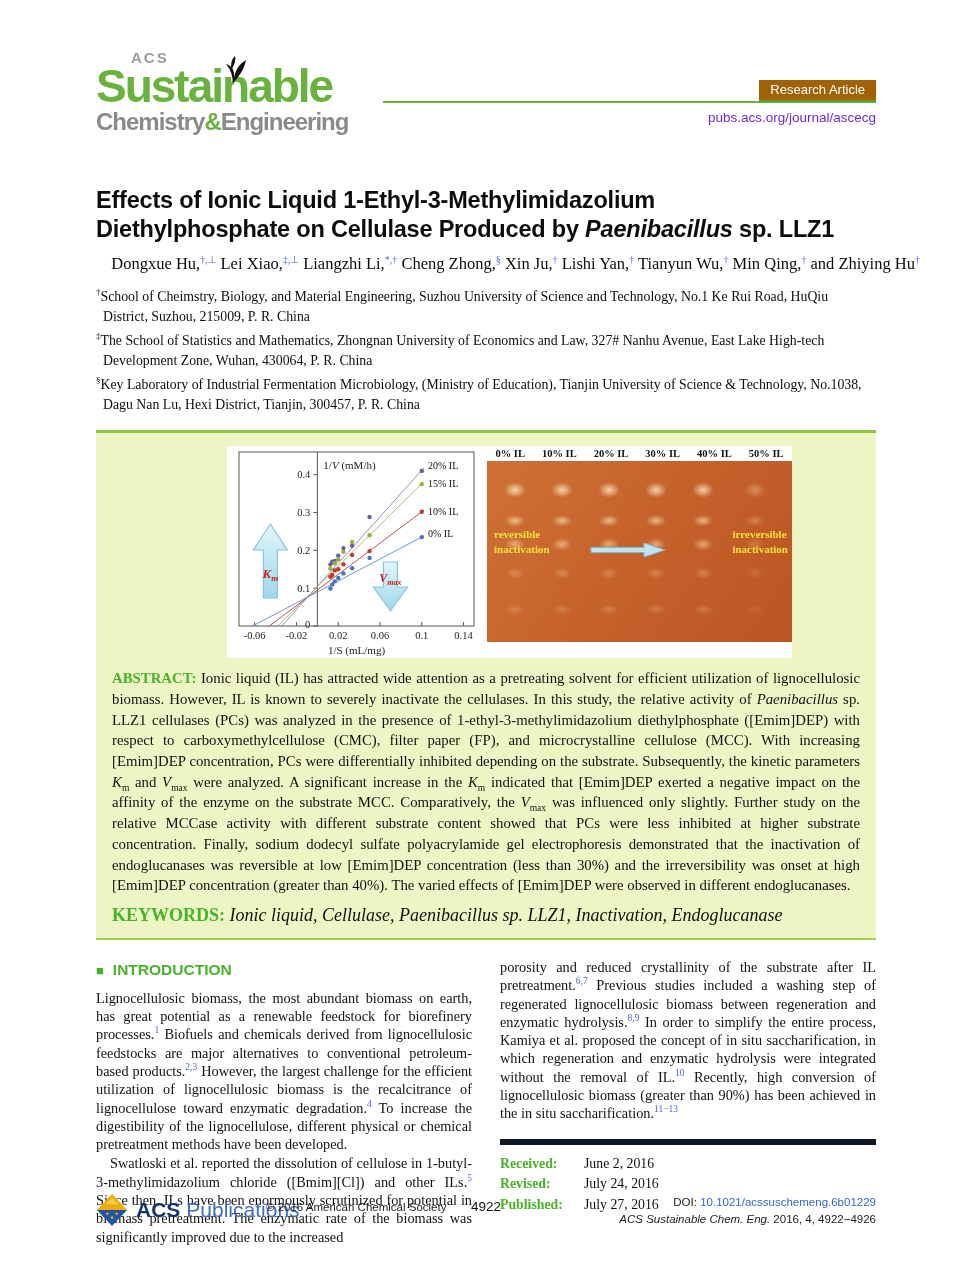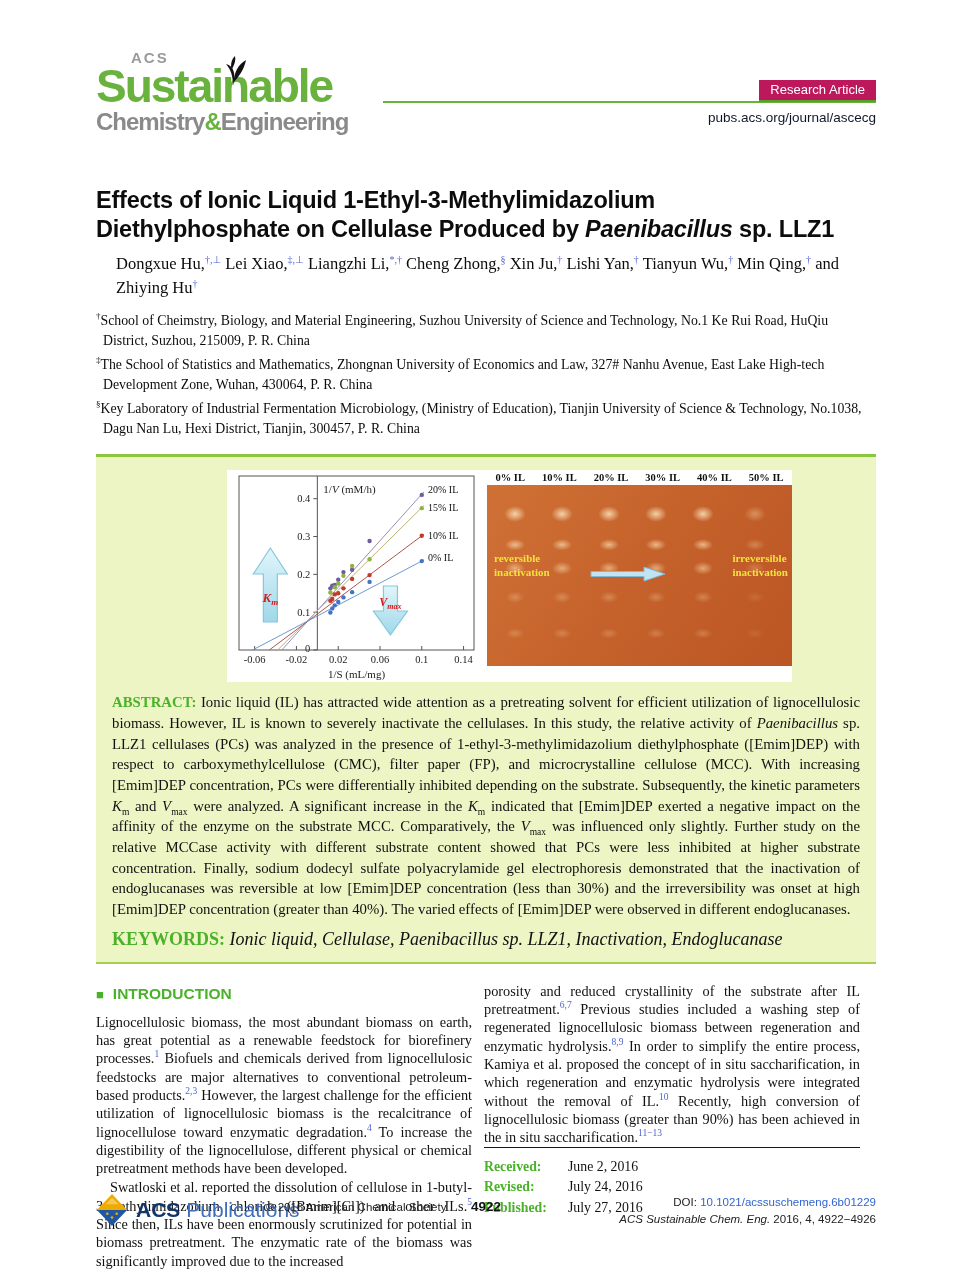--- a/index.html
+++ b/index.html
@@ -15,29 +15,29 @@
   .logo{position:absolute;left:0;top:0;}
   .logo-acs{font-family:"Liberation Sans",sans-serif;font-weight:bold;font-size:15px;
             color:#9a9a9a;letter-spacing:2px;margin-left:35px;line-height:1;}
   .logo-main{font-family:"Liberation Sans",sans-serif;font-weight:bold;font-size:46px;
              color:#6ab23e;letter-spacing:-2px;line-height:0.95;position:relative;}
   .sprout{position:absolute;left:126px;top:-16px;}
   .logo-sub{font-family:"Liberation Sans",sans-serif;font-weight:bold;font-size:24px;
             color:#8a8a8a;letter-spacing:-1px;line-height:1.05;}
   .logo-sub .amp{color:#6ab23e;}
   .header-rule{position:absolute;left:287px;right:0;top:51px;height:2px;background:#6ab23e;}
-  .badge{position:absolute;right:0;top:30px;background:#be185d;border-bottom:2px solid #58a02c;
+  .badge{position:absolute;right:0;top:30px;background:#a16207;border-bottom:2px solid #58a02c;
          color:#fff;font-family:"Liberation Sans",sans-serif;font-size:13px;padding:2px 11px 3px;}
-  .journal-url{position:absolute;right:0;top:60px;color:#0f172a;
+  .journal-url{position:absolute;right:0;top:60px;color:#6d28d9;
                font-family:"Liberation Sans",sans-serif;font-size:13.5px;text-decoration:none;}
 
   
   .title{margin:30px 96px 0;font-family:"Liberation Sans",sans-serif;font-weight:bold;
          font-size:23.5px;line-height:1.22;color:#0c0c0c;letter-spacing:-0.2px;}
-  .authors{margin:9px 116px 0;font-size:16.5px;line-height:1.45;color:#0c0c0c;}
+  .authors{margin:9px 52px 0;font-size:16.5px;line-height:1.45;color:#0c0c0c;text-align:right;}
   .authors sup{color:#4f63d2;font-size:10px;}
   .affiliations{margin:11px 96px 12px;font-size:13.8px;line-height:1.45;color:#0c0c0c;}
   .aff{margin-bottom:4px;padding-left:7px;text-indent:-7px;}
   .aff sup{font-size:9px;}
 
   
   .abs-box{margin:15px 96px 0;background:#edf5c5;border-top:3px solid #8cc63e;
            border-bottom:2px solid #a6cf52;padding:12px 16px 10px;}
   .figure{width:565px;height:212px;margin:1px 0 10px 115px;background:#fff;display:flex;}
   .plot-svg{width:255px;height:212px;display:block;}
@@ -61,43 +61,43 @@
   .gel-label{position:absolute;color:#f2e33c;font-weight:bold;font-size:11px;line-height:1.3;}
   .gel-label.left{left:7px;top:66px;}
   .gel-label.right{right:4px;top:66px;}
   .gel-arrow{position:absolute;left:102px;top:80px;}
   .abs-text{font-size:14.8px;line-height:1.4;text-align:justify;margin:0;}
   .abs-label,.kw-label{color:#4ab229;font-weight:bold;}
   .keywords{margin:9px 0 2px;font-size:18px;}
   .kw-text{font-style:italic;}
 
   
-  .cols{display:flex;gap:12px;margin:18px 96px 0;}
+  .cols{display:flex;gap:12px;margin:18px 96px 0;justify-content:space-between;}
   .col{width:376px;font-size:14.3px;line-height:1.28;text-align:justify;}
   .section-h{font-family:"Liberation Sans",sans-serif;color:#4ab229;font-weight:bold;
              font-size:15.5px;margin:2px 0 9px;}
   .section-h .sq{font-size:13px;margin-right:9px;}
   .para{margin:0;}
   .para.indent{text-indent:14px;}
   .col .para + .para{margin-top:1px;}
 
   
-  .dates{border-top:1px solid #0f172a;padding-top:9px;font-size:13.8px;}
+  .dates{margin-top:16px;border-top:6px solid #0f172a;padding-top:9px;font-size:13.8px;}
   .dates .row{display:flex;line-height:1.5;}
   .dates .lbl{color:#4ab229;font-weight:bold;width:84px;}
 
   
   .footer{position:absolute;left:96px;right:96px;top:1190px;height:50px;
           font-family:"Liberation Sans",sans-serif;}
   .f-logo{position:absolute;left:0;top:2px;display:flex;align-items:center;}
   .f-brand-acs{font-size:21px;font-weight:bold;color:#12356b;margin-left:8px;}
   .f-brand-pub{font-size:21px;color:#3f6ebc;margin-left:6px;}
   .f-copy{position:absolute;left:170px;top:11px;font-size:11.5px;color:#222;}
   .f-page{position:absolute;left:50%;transform:translateX(-50%);top:9px;
-          font-weight:bold;font-size:13.5px;color:#111;}
+          font-weight:normal;font-size:13.5px;color:#111;}
   .f-doi{position:absolute;right:0;top:4px;text-align:right;font-size:11.5px;color:#222;line-height:1.45;}
   .f-doi .link{color:#3265cf;text-decoration:none;}
   .f-cit-it{font-style:italic;}
 </style>
 </head>
 <body>
 
 <div class="page">
 
   <div class="header">

